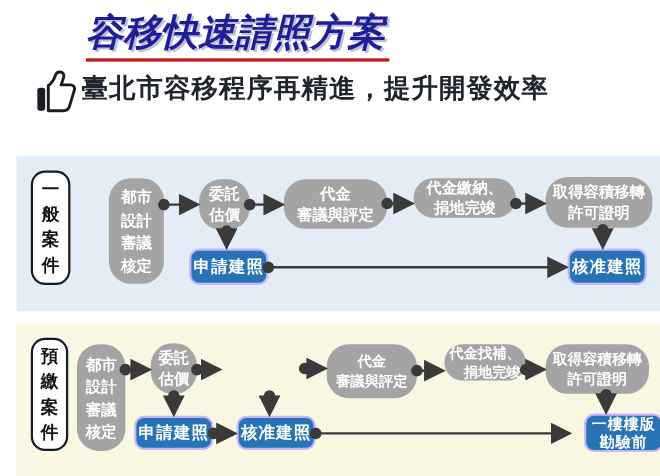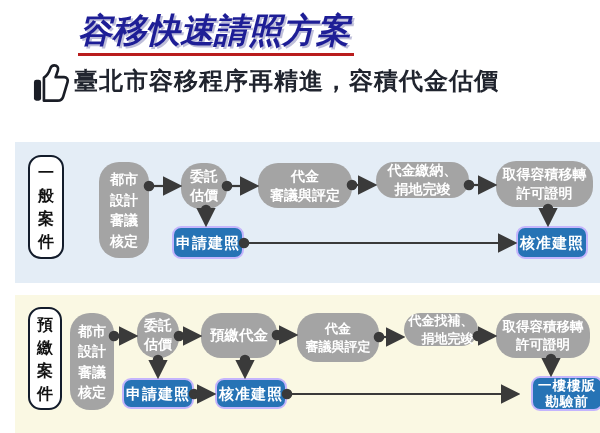--- a/index.html
+++ b/index.html
@@ -77,21 +77,21 @@
   <div class="title">容移快速請照方案</div>
 
   <svg class="thumb" viewBox="0 0 40 42" aria-hidden="true">
     <rect x="1" y="16.5" width="7.5" height="22" rx="2.5" fill="#1a1d26"></rect>
     <path d="M 11.5 38.5 L 26 38.5 C 29 38.5 31 37 31.8 34.2 L 36.4 18.8
              C 37.2 16 35.5 13.8 32.7 13.8 L 23.8 13.8 L 26.2 6.6
              C 27.1 3.7 25.3 1.4 22.5 1.4 C 20.3 1.4 19 2.5 18.3 4.6
              C 16.8 9.4 14.4 12.5 11.5 14.4 Z" fill="none" stroke="#1a1d26" stroke-width="2.8" stroke-linejoin="round"></path>
   </svg>
 
-  <div class="sub1">臺北市容移程序再精進，容積代金估價</div>
+  <div class="sub1">臺北市容移程序再精進，提升開發效率</div>
 
   <div class="panel general"></div>
   <div class="panel prepaid"></div>
 
   <div class="case-label" id="lbl-general">一
 般
 案
 件</div>
   <div class="flow-box" id="g1">都市
 設計
@@ -111,21 +111,20 @@
   <div class="case-label" id="lbl-prepaid">預
 繳
 案
 件</div>
   <div class="flow-box" id="h1">都市
 設計
 審議
 核定</div>
   <div class="flow-box" id="h2">委託
 估價</div>
-  <div class="flow-box" id="h3">預繳代金</div>
   <div class="flow-box" id="h4">代金
 審議與評定</div>
   <div class="flow-box" id="h5">代金找補、
 捐地完竣</div>
   <div class="flow-box" id="h6">取得容積移轉
 許可證明</div>
   <div class="permit-box" id="b3">申請建照</div>
   <div class="permit-box" id="b4">核准建照</div>
   <div class="permit-box" id="b5">一樓樓版
 勘驗前</div>

